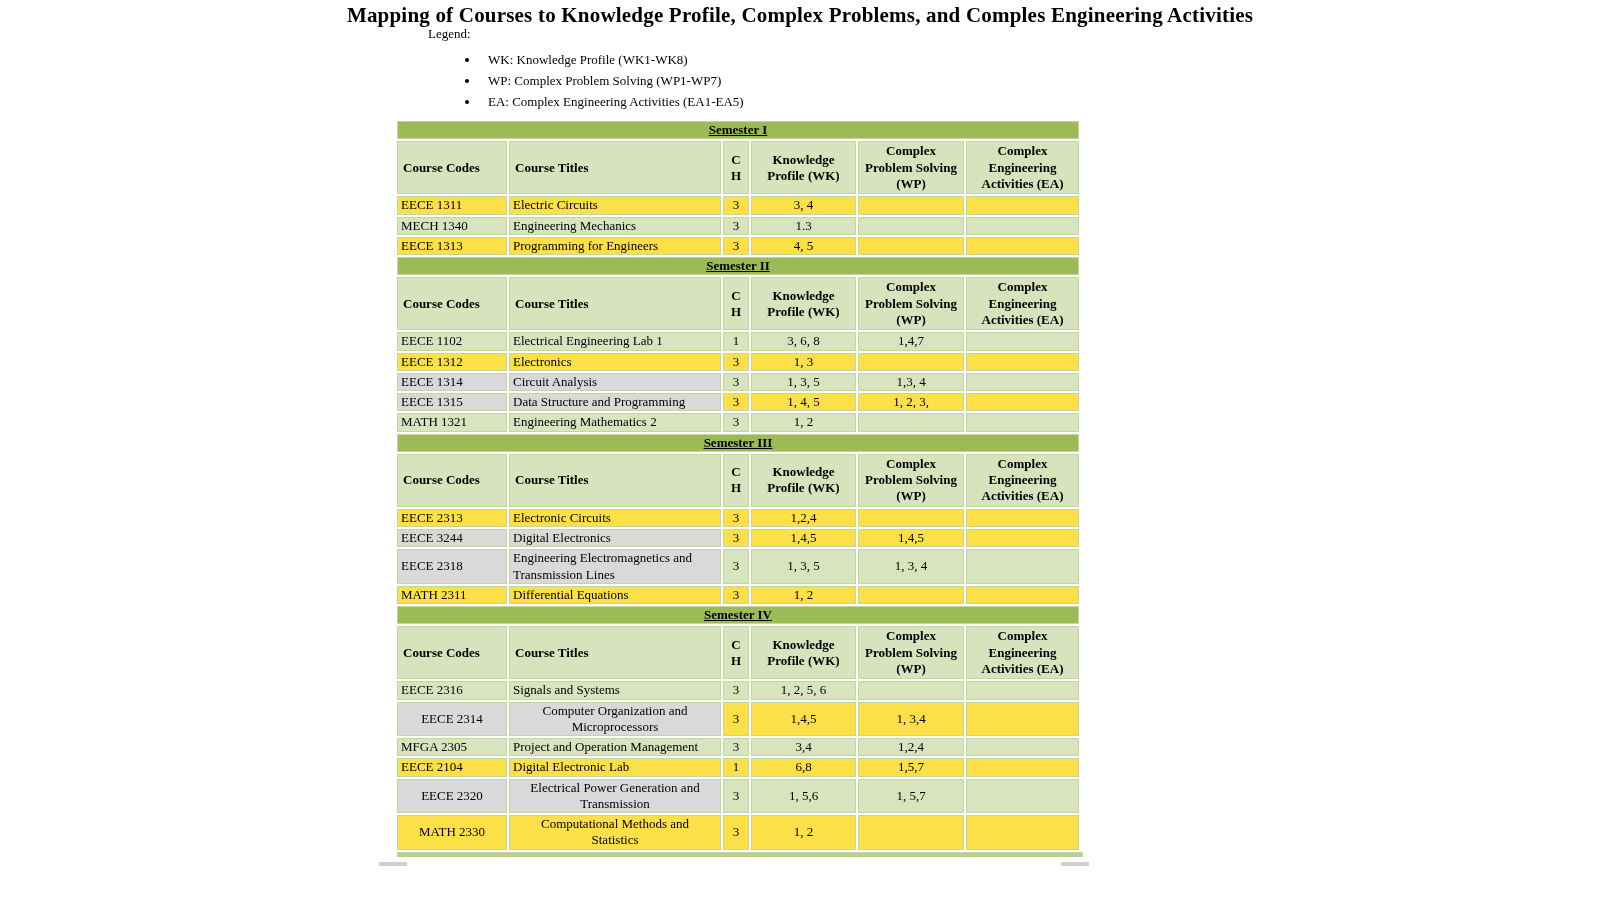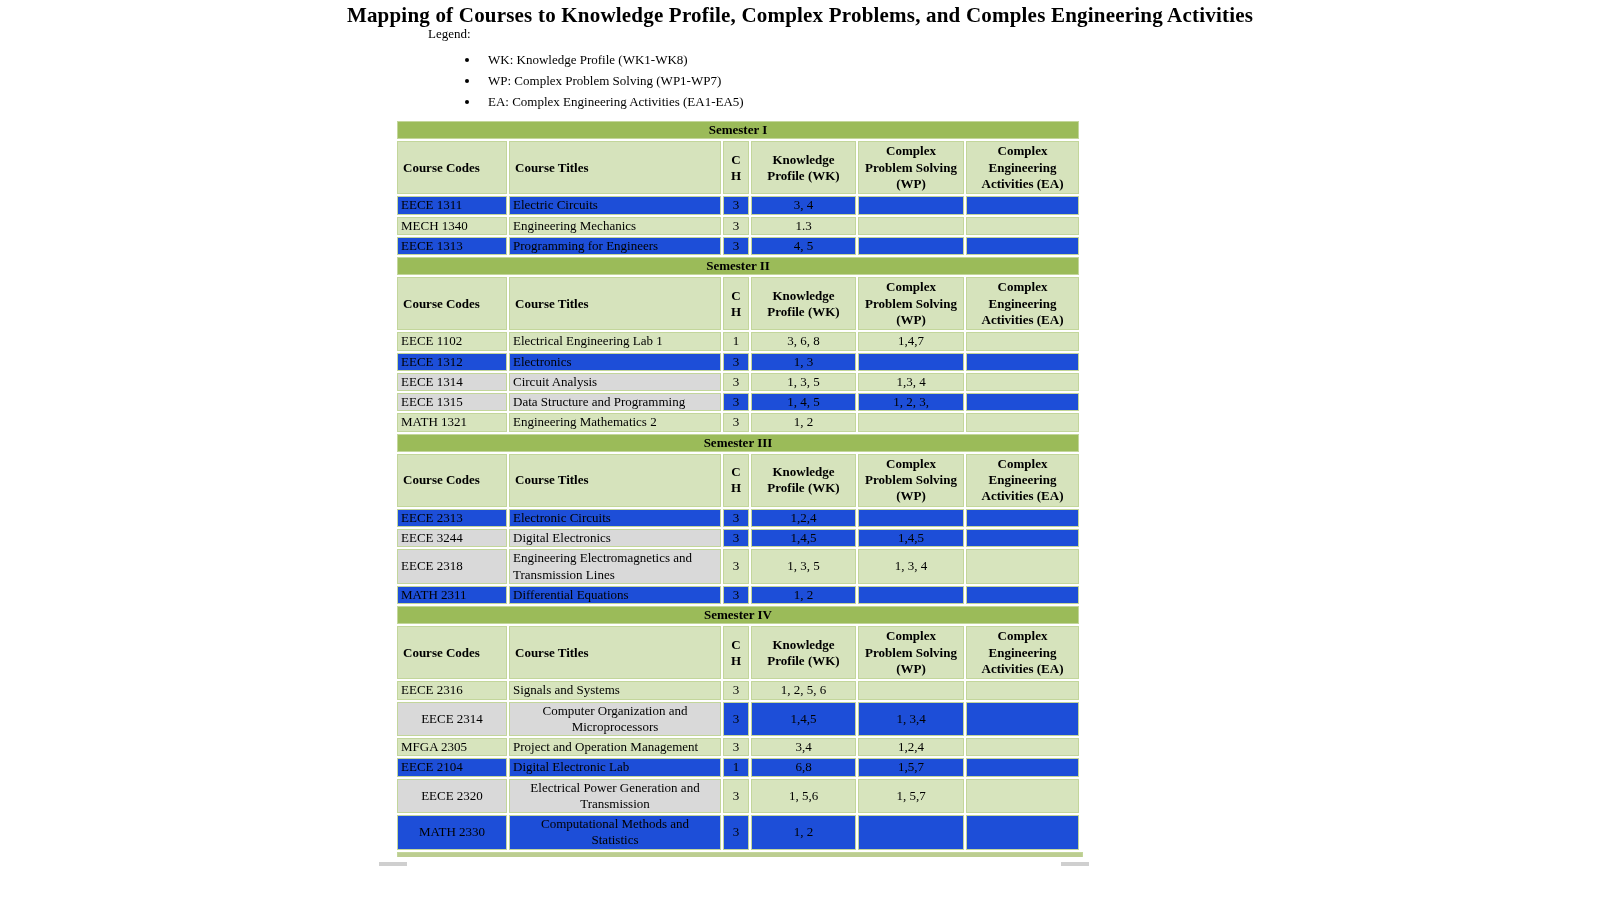--- a/index.html
+++ b/index.html
@@ -20,34 +20,34 @@
 
   .table-wrap { position:absolute; left:395px; top:119px; width:690px; }
   table.mapping-table {
     border-collapse:separate; border-spacing:2px; table-layout:fixed;
     font-size:13px; width:auto;
   }
   table.mapping-table td {
     border:1px solid #C3D69B; padding:0 3px; line-height:1.25;
     vertical-align:middle; overflow:hidden;
   }
-  tr.banner-row { height:17px; }
+  tr.banner-row { height:17px;text-decoration:underline; }
   td.banner {
     background:#9BBB59; text-align:center; font-weight:bold; line-height:17px;
   }
   tr.header-row { height:53px; }
   td.head {
     background:#D6E3BC; text-align:center; font-weight:bold;
     line-height:1.32; padding:2px 2px;
   }
   td.head.left { text-align:left; padding-left:5px; }
   td.head.ch { white-space:pre-line; }
   tr.data-row { height:18px; }
   td.green { background:#D7E4BD; }
-  td.white { background:#1d4ed8;font-family:Liberation Serif, serif; }
+  td.white { background:#fde047;font-family:Liberation Serif, serif; }
   td.hl { background:#D9D9D9; }
   .bold { font-weight:normal; }
   td.code { text-align:left; padding-left:5px; }
   td.title { text-align:left; padding-left:5px; }
   td.code.center { text-align:center; padding-left:3px; }
   td.title.center { text-align:center; padding:0 14px; }
   td.num { text-align:center; padding:0 1px; }
   td.ch-top { vertical-align:top; }
 
   .next-banner-sliver {

